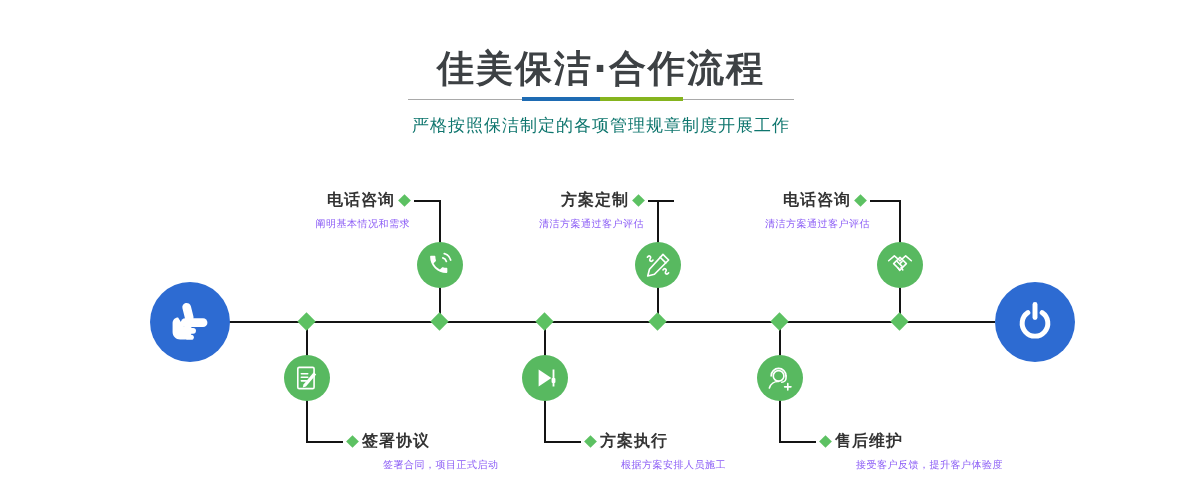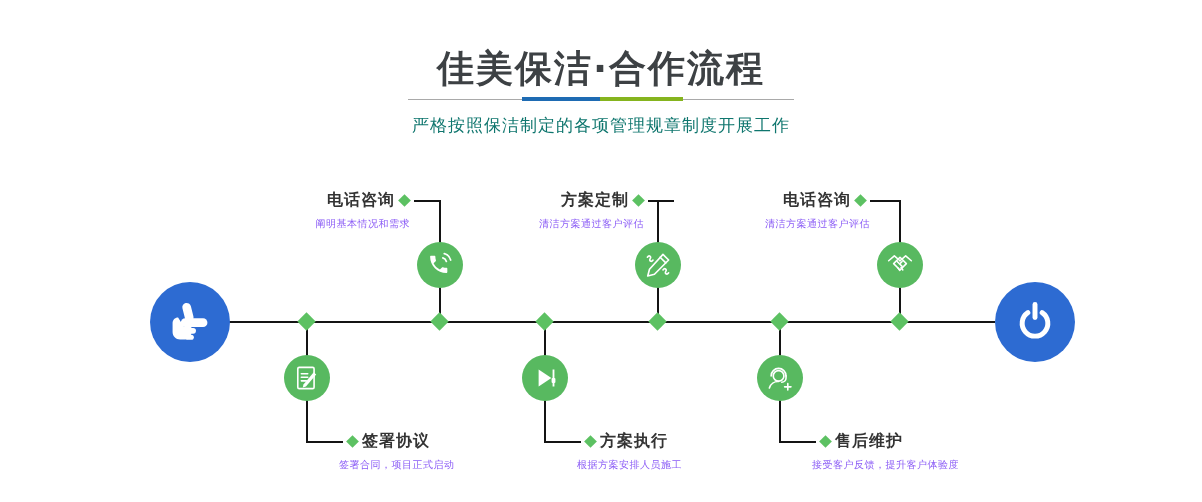--- a/index.html
+++ b/index.html
@@ -28,21 +28,21 @@
   
   .step-label { position:absolute; display:flex; flex-direction:column; }
   .step-label.top { align-items:flex-end; }
   .step-label.bottom { align-items:flex-start; }
   .label-row { display:flex; align-items:center; gap:5px; }
   .step-title { font-size:16px; font-weight:600; color:#333; white-space:nowrap; letter-spacing:1px; }
   .mini-diamond { width:9px; height:9px; background:#5cc162; transform:rotate(45deg); flex:0 0 auto; }
   .connector-h { height:2px; background:#141414; flex:0 0 auto; }
   .step-desc { font-size:10px; color:#8b5cf6; white-space:nowrap; margin-top:6px; letter-spacing:0.5px; }
   .step-label.top .step-desc { padding-right:30px; }
-  .step-label.bottom .step-desc { margin-left:32px; }
+  .step-label.bottom .step-desc { margin-left:76px; }
 
   svg { display:block; }
 </style>
 </head>
 <body>
 
 <div class="page">
 
   <div class="main-title">佳美保洁·合作流程</div>
   <div class="divider-gray"></div>

